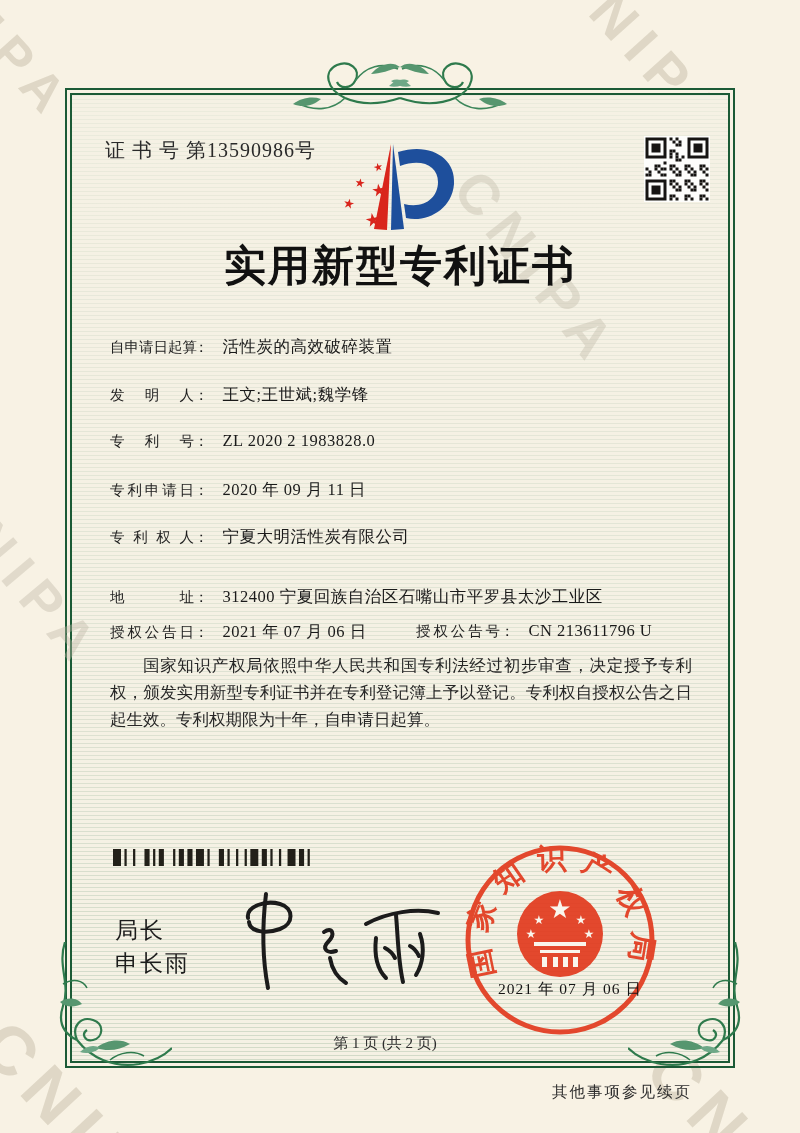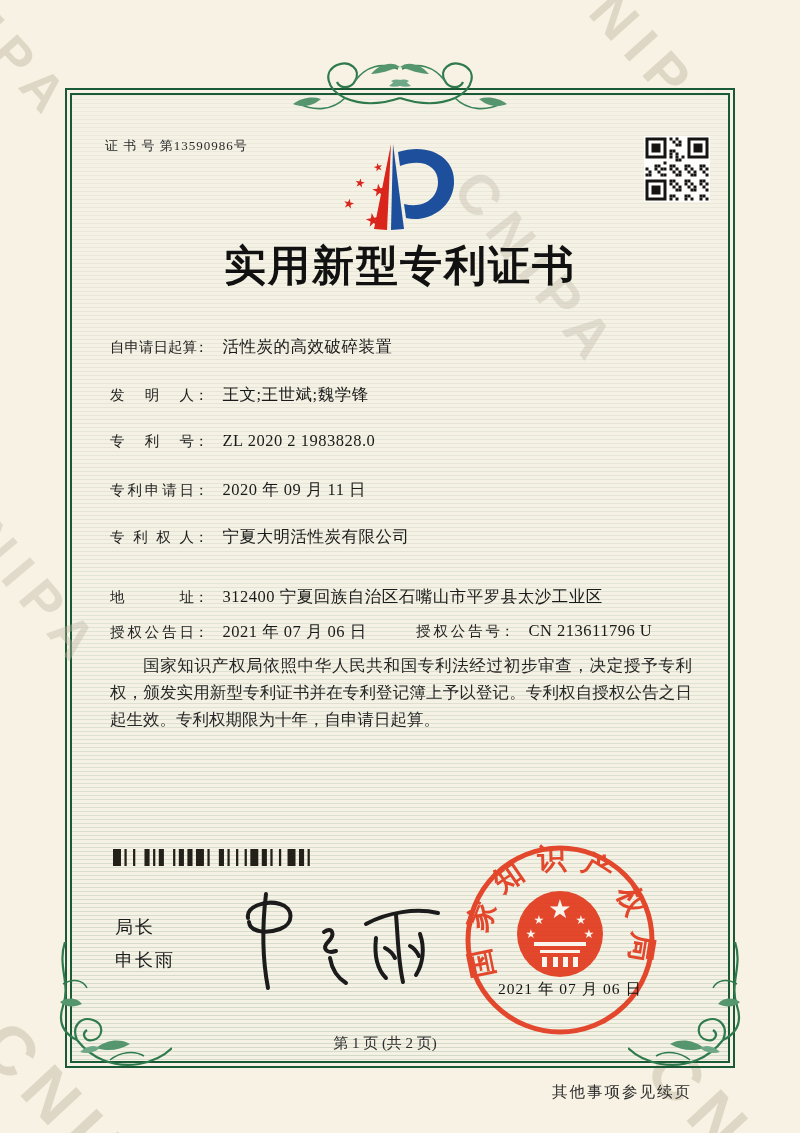--- a/index.html
+++ b/index.html
@@ -34,21 +34,21 @@
     background:repeating-linear-gradient(180deg,
       rgba(122,163,132,0.30) 0px, rgba(122,163,132,0.30) 1px,
       rgba(0,0,0,0) 1px, rgba(0,0,0,0) 4px);
     -webkit-mask-image:linear-gradient(180deg, rgba(0,0,0,0.25), rgba(0,0,0,0.55) 55%, rgba(0,0,0,0.95));
     mask-image:linear-gradient(180deg, rgba(0,0,0,0.25), rgba(0,0,0,0.55) 55%, rgba(0,0,0,0.95));
   }
   .ornament { position:absolute; z-index:4; }
   
   .cert-no {
     position:absolute; left:105px; top:137px; z-index:5;
-    font-size:13px; letter-spacing:1px; color:#2a2a2a;
+    font-size:20px; letter-spacing:1px; color:#2a2a2a;
   }
   .logo-svg { position:absolute; left:336px; top:130px; z-index:5; }
   .qr { position:absolute; left:644px; top:136px; z-index:5; background:#fdfdfb; }
   .doc-title {
     position:absolute; left:65px; top:238px; width:670px; z-index:5;
     text-align:center; font-size:42px; font-weight:bold;
     letter-spacing:2px; color:#111;
   }
   
   .field-row { position:absolute; left:110px; width:580px; height:22px; z-index:5; }
@@ -60,21 +60,21 @@
   .fcolon { font-size:14.5px; color:#1e1e1e; }
   .fvalue { font-size:16.5px; color:#1a1a1a; margin-left:14px; letter-spacing:0.5px; }
   
   .body-text {
     position:absolute; left:110px; top:652px; width:582px; z-index:5;
     font-size:16.5px; line-height:27px; color:#262626; text-align:justify;
   }
   .body-text p { text-indent:2em; }
   
   .barcode { position:absolute; left:113px; top:849px; z-index:5; }
-  .sig-label { position:absolute; left:115px; z-index:5; font-size:18px; color:#1c1c1c; letter-spacing:2px; }
+  .sig-label { position:absolute; left:115px; z-index:5; font-size:23px; color:#1c1c1c; letter-spacing:2px; }
   .sig-svg { position:absolute; left:228px; top:882px; z-index:6; }
   .seal-svg { position:absolute; left:462px; top:842px; z-index:5; }
   .seal-date {
     position:absolute; left:498px; top:979px; width:140px; z-index:7;
     font-size:15.5px; color:#141414; letter-spacing:1px; white-space:nowrap;
   }
   .page-info {
     position:absolute; left:65px; top:1034px; width:640px; z-index:6;
     text-align:center; font-size:15px; color:#2d2d2d;
   }

